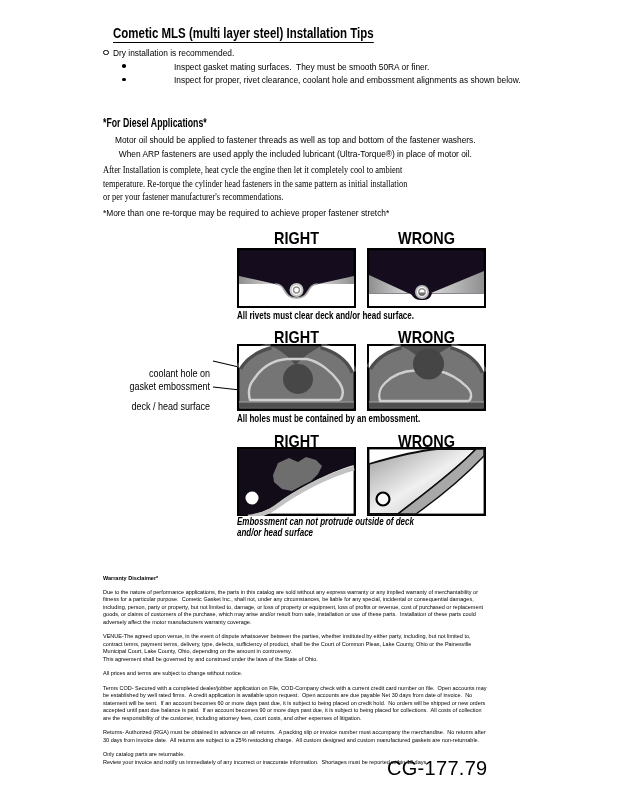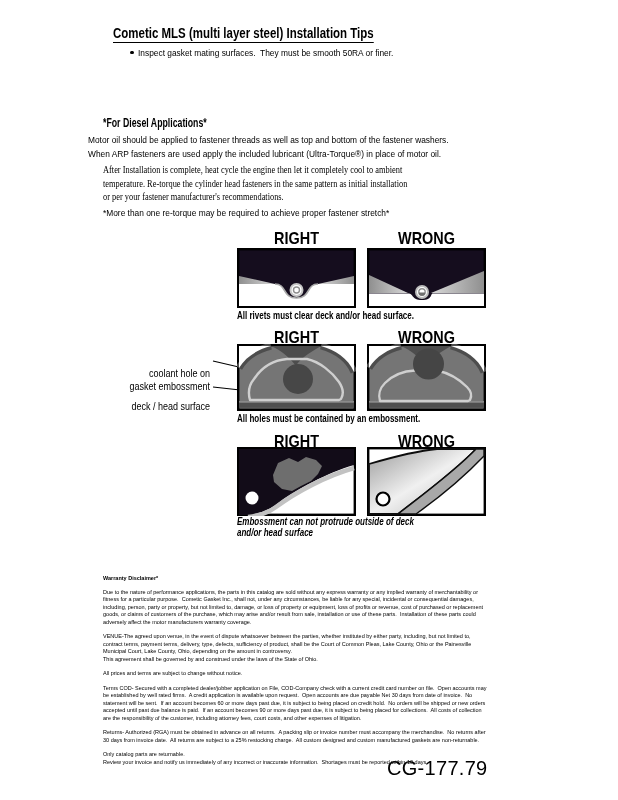--- a/index.html
+++ b/index.html
@@ -10,21 +10,21 @@
   .abs{position:absolute;}
   .title{
     font-size:14px;font-weight:bold;white-space:pre;
     border-bottom:1.6px solid #000;padding-bottom:1px;
     transform:scaleX(0.82);transform-origin:left top;
   }
   .bodyline{font-size:9.5px;white-space:pre;transform:scaleX(0.88);transform-origin:left top;line-height:13.5px;height:13.5px;}
   .bullet-row{display:flex;align-items:center;height:13.4px;}
   .bullet-circle{width:3.6px;height:3.6px;border:1px solid #000;border-radius:50%;margin-right:4.5px;flex:0 0 auto;}
   .bullet-dot{width:3.6px;height:3.6px;background:#000;border-radius:50%;margin-right:4px;flex:0 0 auto;}
-  .sub{margin-left:27px;}
+  .sub{margin-left:19px;gap:44px;}
   .bullet-text{font-size:9.5px;white-space:pre;transform:scaleX(0.88);transform-origin:left center;}
   .sect-heading{font-size:12.5px;font-weight:bold;white-space:pre;transform:scaleX(0.70);transform-origin:left top;}
   .fig-label{width:119px;text-align:center;font-size:17px;font-weight:bold;transform:scaleX(0.85);transform-origin:center top;}
   .fig-caption{font-size:10px;font-weight:bold;white-space:pre;transform:scaleX(0.80);transform-origin:left top;line-height:11px;}
   .anno{font-size:10px;text-align:right;white-space:pre;transform:scaleX(0.90);transform-origin:right top;line-height:11px;width:120px;}
   .legal{width:470px;font-size:6.2px;line-height:7.5px;transform:scaleX(0.89);transform-origin:left top;}
   .legal-heading{font-weight:bold;margin-bottom:6px;white-space:pre;}
   .legal-block{margin-bottom:7px;}
   .legal-line{white-space:pre;}
   .page-num{font-size:20px;letter-spacing:0.3px;white-space:pre;}
@@ -47,29 +47,37 @@
       <stop offset="0" stop-color="#9c9c9c"></stop>
         <stop offset="0.5" stop-color="#f0f0f0"></stop>
         <stop offset="1" stop-color="#b0b0b0"></stop>
     </linearGradient>
   </defs>
 </svg>
 
 <div class="abs title" style="left:113px;top:25px;">Cometic MLS (multi layer steel) Installation Tips</div>
 
 <div class="abs" style="left:103px;top:46px;">
+  <div class="bullet-row">
+    <span class="bullet-circle"></span>
+    <span class="bullet-text">Dry installation is recommended.</span>
+  </div>
   <div class="bullet-row sub">
     <span class="bullet-dot"></span>
     <span class="bullet-text">Inspect gasket mating surfaces.  They must be smooth 50RA or finer.</span>
   </div>
+  <div class="bullet-row sub">
+    <span class="bullet-dot"></span>
+    <span class="bullet-text">Inspect for proper, rivet clearance, coolant hole and embossment alignments as shown below.</span>
+  </div>
 </div>
 
 <div class="abs sect-heading" style="left:103px;top:116px;">*For Diesel Applications*</div>
 
-<div class="abs" style="left:88px;top:133px;">
+<div class="abs" style="left:115px;top:133px;text-align:center;">
   <div class="bodyline">Motor oil should be applied to fastener threads as well as top and bottom of the fastener washers.</div>
   <div class="bodyline">When ARP fasteners are used apply the included lubricant (Ultra-Torque®) in place of motor oil.</div>
 </div>
 
 <div class="abs" style="left:103px;top:164px;font-family:Liberation Serif, serif;">
   <div class="bodyline">After Installation is complete, heat cycle the engine then let it completely cool to ambient</div>
   <div class="bodyline">temperature. Re-torque the cylinder head fasteners in the same pattern as initial installation</div>
   <div class="bodyline">or per your fastener manufacturer's recommendations.</div>
 </div>
 

